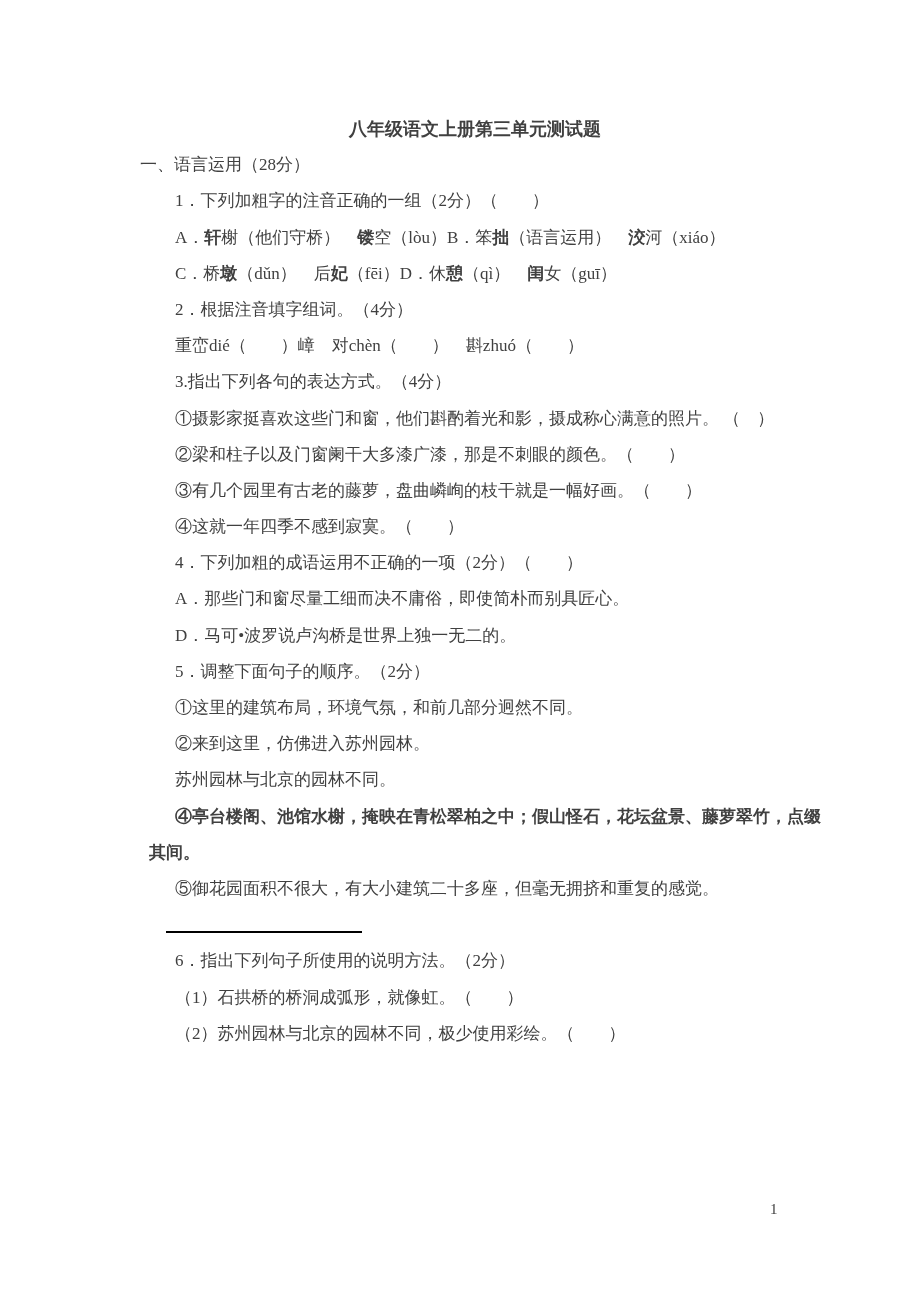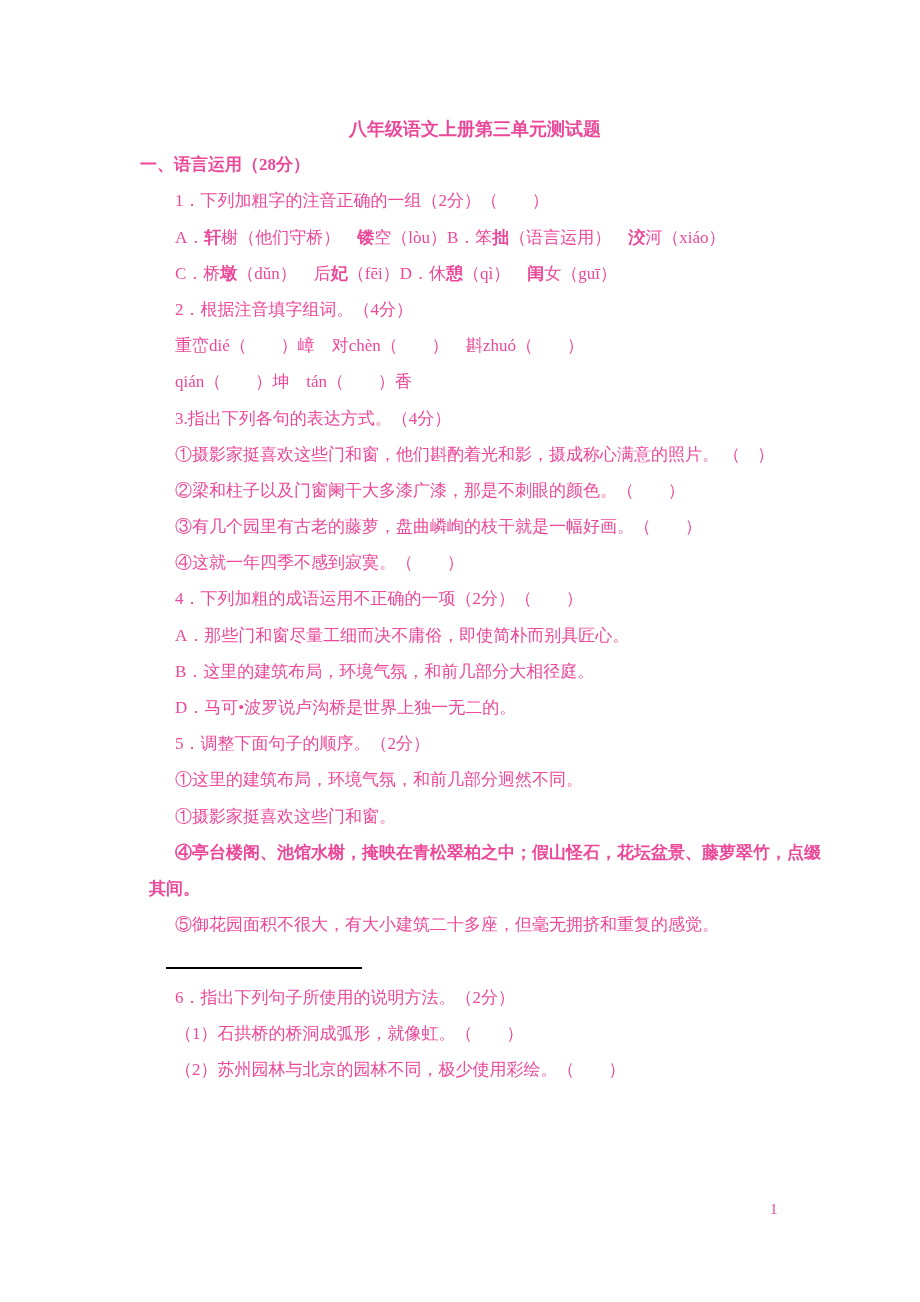--- a/index.html
+++ b/index.html
@@ -5,21 +5,21 @@
   html, body {
     margin: 0;
     padding: 0;
     background: #ffffff;
   }
   .page {
     position: relative;
     width: 920px;
     height: 1302px;
     background: #ffffff;
-    color: #ec4899;
+    color: #404040;
     font-family: "Liberation Serif", "DejaVu Serif", serif;
     overflow: hidden;
   }
   .content {
     padding: 111px 110px 0 140px;
   }
   .line {
     margin: 0;
     height: 36.2px;
     line-height: 36.2px;
@@ -32,21 +32,21 @@
     margin-left: 9px;
   }
   .wrap {
     white-space: normal;
     height: auto;
     min-height: 36.2px;
     width: 676px;
     font-weight: bold;
   }
   .bold {
-    font-weight: bold;
+    font-weight: normal;
   }
   .title {
     margin: 0;
     height: 36.2px;
     line-height: 36.2px;
     font-size: 18px;
     font-weight: bold;
     text-align: center;
     white-space: nowrap;
   }
@@ -79,36 +79,35 @@
     <h1 class="title">八年级语文上册第三单元测试题</h1>
 
     <p class="line bold">一、语言运用（28分）</p>
 
     <p class="line indent">1．下列加粗字的注音正确的一组（2分）（　　）</p>
     <p class="line indent"><span>A．</span><span class="b">轩</span><span>榭（他们守桥）　</span><span class="b">镂</span><span>空（lòu）B．笨</span><span class="b">拙</span><span>（语言运用）　</span><span class="b">洨</span><span>河（xiáo）</span></p>
     <p class="line indent"><span>C．桥</span><span class="b">墩</span><span>（dǔn）　后</span><span class="b">妃</span><span>（fēi）D．休</span><span class="b">憩</span><span>（qì）　</span><span class="b">闺</span><span>女（guī）</span></p>
 
     <p class="line indent">2．根据注音填字组词。（4分）</p>
     <p class="line indent">重峦dié（　　）嶂　对chèn（　　）　斟zhuó（　　）</p>
-    <p class="line indent">qián（　　）坤　tán（　　）香</p>
 
     <p class="line indent">3.指出下列各句的表达方式。（4分）</p>
     <p class="line indent">①摄影家挺喜欢这些门和窗，他们斟酌着光和影，摄成称心满意的照片。 （　）</p>
     <p class="line indent">②梁和柱子以及门窗阑干大多漆广漆，那是不刺眼的颜色。（　　）</p>
     <p class="line indent">③有几个园里有古老的藤萝，盘曲嶙峋的枝干就是一幅好画。（　　）</p>
     <p class="line indent">④这就一年四季不感到寂寞。（　　）</p>
 
     <p class="line indent">4．下列加粗的成语运用不正确的一项（2分）（　　）</p>
     <p class="line indent">A．那些门和窗尽量工细而决不庸俗，即使简朴而别具匠心。</p>
-    <p class="line indent">B．这里的建筑布局，环境气氛，和前几部分大相径庭。</p>
     <p class="line indent">D．马可•波罗说卢沟桥是世界上独一无二的。</p>
 
     <p class="line indent">5．调整下面句子的顺序。（2分）</p>
     <p class="line indent">①这里的建筑布局，环境气氛，和前几部分迥然不同。</p>
-    <p class="line indent">①摄影家挺喜欢这些门和窗。</p>
+    <p class="line indent">②来到这里，仿佛进入苏州园林。</p>
+    <p class="line indent">苏州园林与北京的园林不同。</p>
     <p class="line indent wrap">④亭台楼阁、池馆水榭，掩映在青松翠柏之中；假山怪石，花坛盆景、藤萝翠竹，点缀其间。</p>
     <p class="line indent">⑤御花园面积不很大，有大小建筑二十多座，但毫无拥挤和重复的感觉。</p>
 
     <p class="line"><span class="blank-underline"></span></p>
 
     <p class="line indent">6．指出下列句子所使用的说明方法。（2分）</p>
     <p class="line indent">（1）石拱桥的桥洞成弧形，就像虹。（　　）</p>
     <p class="line indent">（2）苏州园林与北京的园林不同，极少使用彩绘。（　　）</p>
 
   </div>

